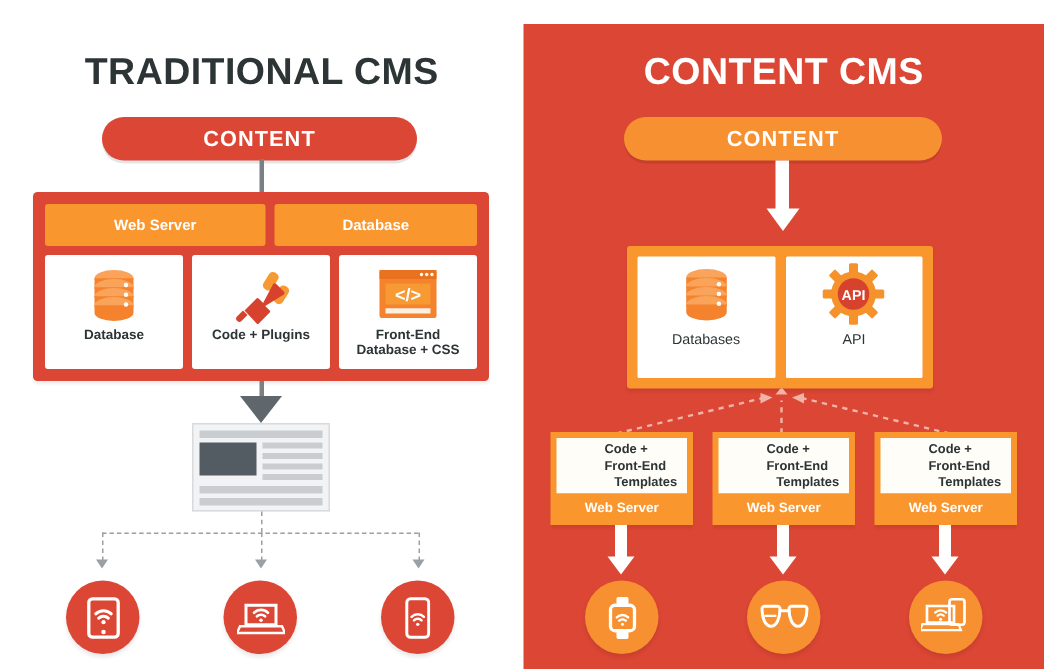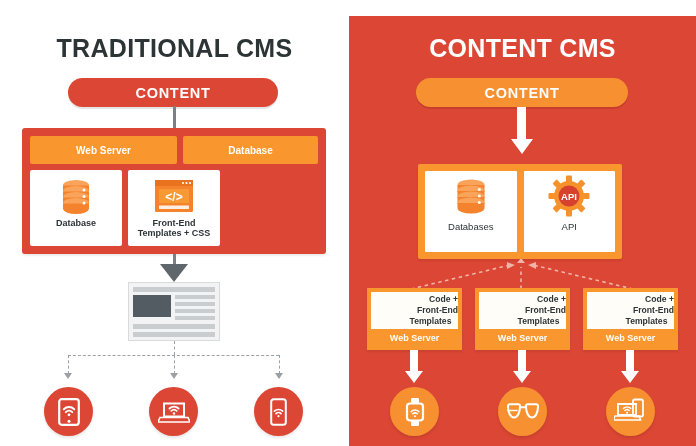--- a/index.html
+++ b/index.html
@@ -129,21 +129,21 @@
     display:flex;flex-direction:column;align-items:center;
   }
   .ocard-ico{height:50px;display:flex;align-items:center;justify-content:center;}
   .ocard-lbl{font-size:9.5px;color:#2d3436;font-weight:normal;}
 
   
   .sbox{position:absolute;top:272px;width:87px;}
   .sbox-top{
     background:#fffdf8;height:37px;
     display:flex;flex-direction:column;align-items:center;justify-content:center;
-    font-size:8.6px;font-weight:bold;color:#2d3436;line-height:1.25;text-align:right;padding-left:32px;
+    font-size:8.6px;font-weight:bold;color:#2d3436;line-height:1.25;text-align:left;padding-left:32px;
   }
   .sbox-bot{
     background:#f9962e;height:17px;
     display:flex;align-items:center;justify-content:center;
     color:#fff;font-size:9px;font-weight:bold;
   }
   .sbox-wrap{background:#f9962e;padding:4px;box-sizing:border-box;
     box-shadow:0 2px 2px rgba(0,0,0,.08);}
 
   svg{display:block;}
@@ -182,37 +182,50 @@
               <ellipse cx="19" cy="27.5" rx="13" ry="5.5" fill="#f9a45a"></ellipse>
               <path d="M6 27.5 v5 a13 5.5 0 0 0 26 0 v-5z" fill="#f5822c"></path>
               <circle cx="27" cy="14" r="1.5" fill="#fff"></circle>
               <circle cx="27" cy="20.5" r="1.5" fill="#fff"></circle>
               <circle cx="27" cy="27" r="1.5" fill="#fff"></circle>
             </svg>
           </div>
           <div class="card-lbl">Database</div>
         </div>
 
+        <div class="card card-b">
+          <div class="card-ico">
+            <svg width="40" height="40" viewBox="0 0 40 40">
+              <rect x="23" y="5" width="7" height="13" rx="3" fill="#f79a34" transform="rotate(32 26.5 11.5)"></rect>
+              <rect x="30" y="14" width="7" height="13" rx="3" fill="#f79a34" transform="rotate(32 33.5 20.5)"></rect>
+              <path d="M9 31 L17 23 a1 1 0 0 1 1.4 0 l3 3 L28 13.5
+                       a1.4 1.4 0 0 1 2.2-.2 l5 5 a1.4 1.4 0 0 1-.2 2.2
+                       L22.8 28 l3 3 a1 1 0 0 1 0 1.4 l-8 8 z" fill="#d7422f"></path>
+              <path d="M8 31 L4 35 a2 2 0 0 0 0 2.8 l0.2 .2 a2 2 0 0 0 2.8 0 L11 34z" fill="#d7422f"></path>
+            </svg>
+          </div>
+          <div class="card-lbl">Code + Plugins</div>
+        </div>
 
         <div class="card card-c">
           <div class="card-ico">
             <svg width="46" height="38" viewBox="0 0 46 38">
               <rect x="4" y="3" width="38" height="32" rx="1.5" fill="#f5822c"></rect>
               <rect x="4" y="3" width="38" height="6" fill="#e9721f"></rect>
               <circle cx="32" cy="6" r="1.1" fill="#fff"></circle>
               <circle cx="35.5" cy="6" r="1.1" fill="#fff"></circle>
               <circle cx="39" cy="6" r="1.1" fill="#fff"></circle>
               <rect x="8" y="12" width="30" height="14" fill="#f79a34"></rect>
               <text x="23" y="23.5" font-family="'Liberation Sans',sans-serif" font-size="12" font-weight="bold" fill="#ffffff" text-anchor="middle">&lt;/&gt;</text>
               <rect x="8" y="28.5" width="30" height="3.5" fill="#fdf0e3"></rect>
             </svg>
           </div>
           <div class="card-lbl">
             <span>Front-End</span><br>
-            <span>Templates + CSS</span>
+            <span>Database + CSS</span>
           </div>
         </div>
 
       </div>
     </div>
 
     <div class="vline" style="left:173px;top:238px;width:3px;height:13px;"></div>
     <div class="arrow-gray" style="left:160px;top:248px;"></div>
 
     <div class="browser">

